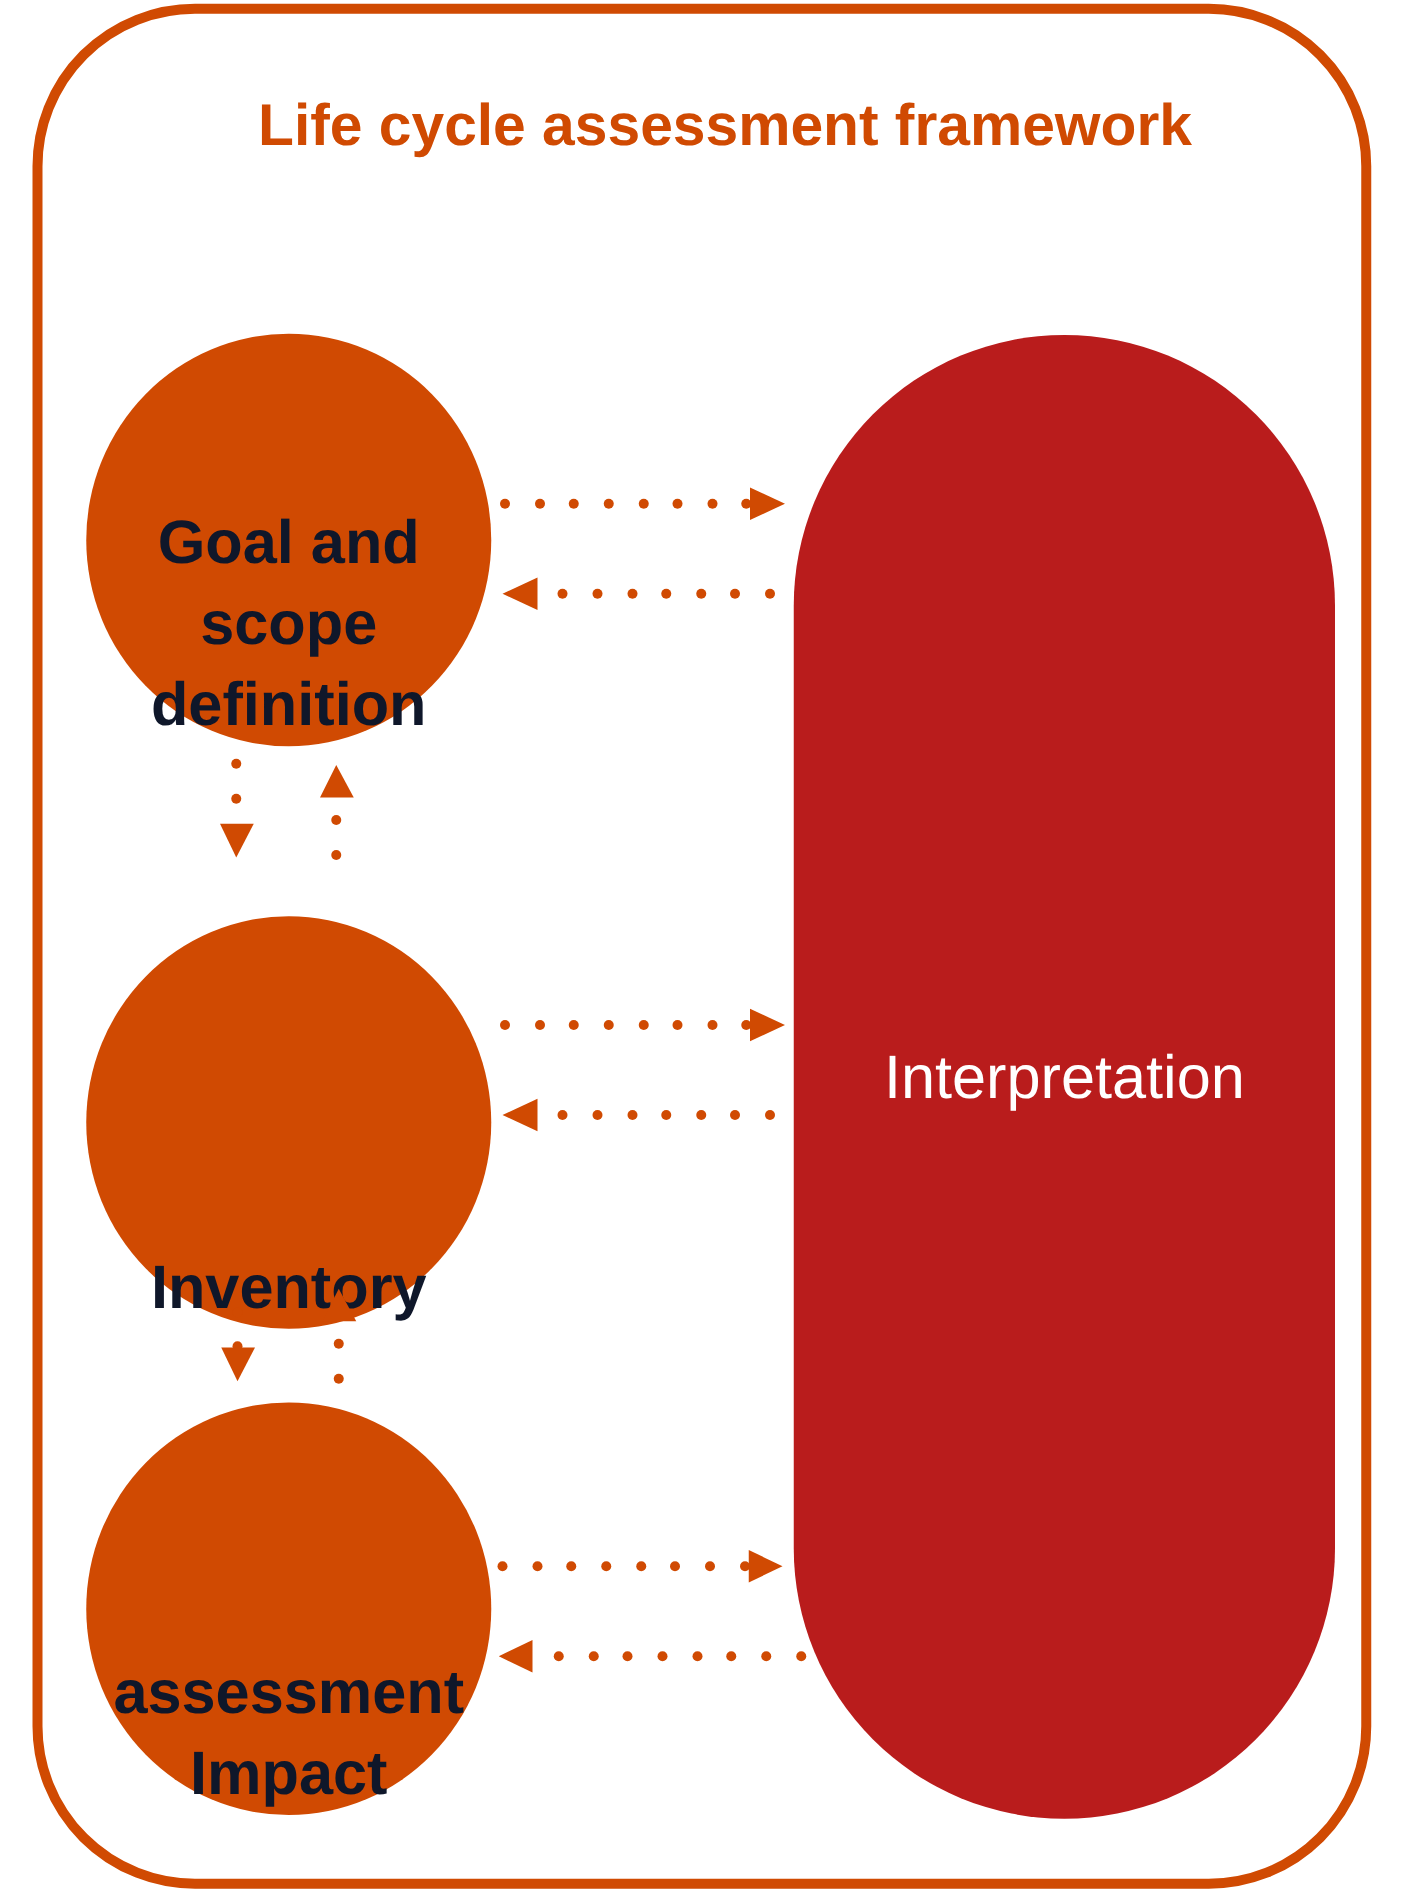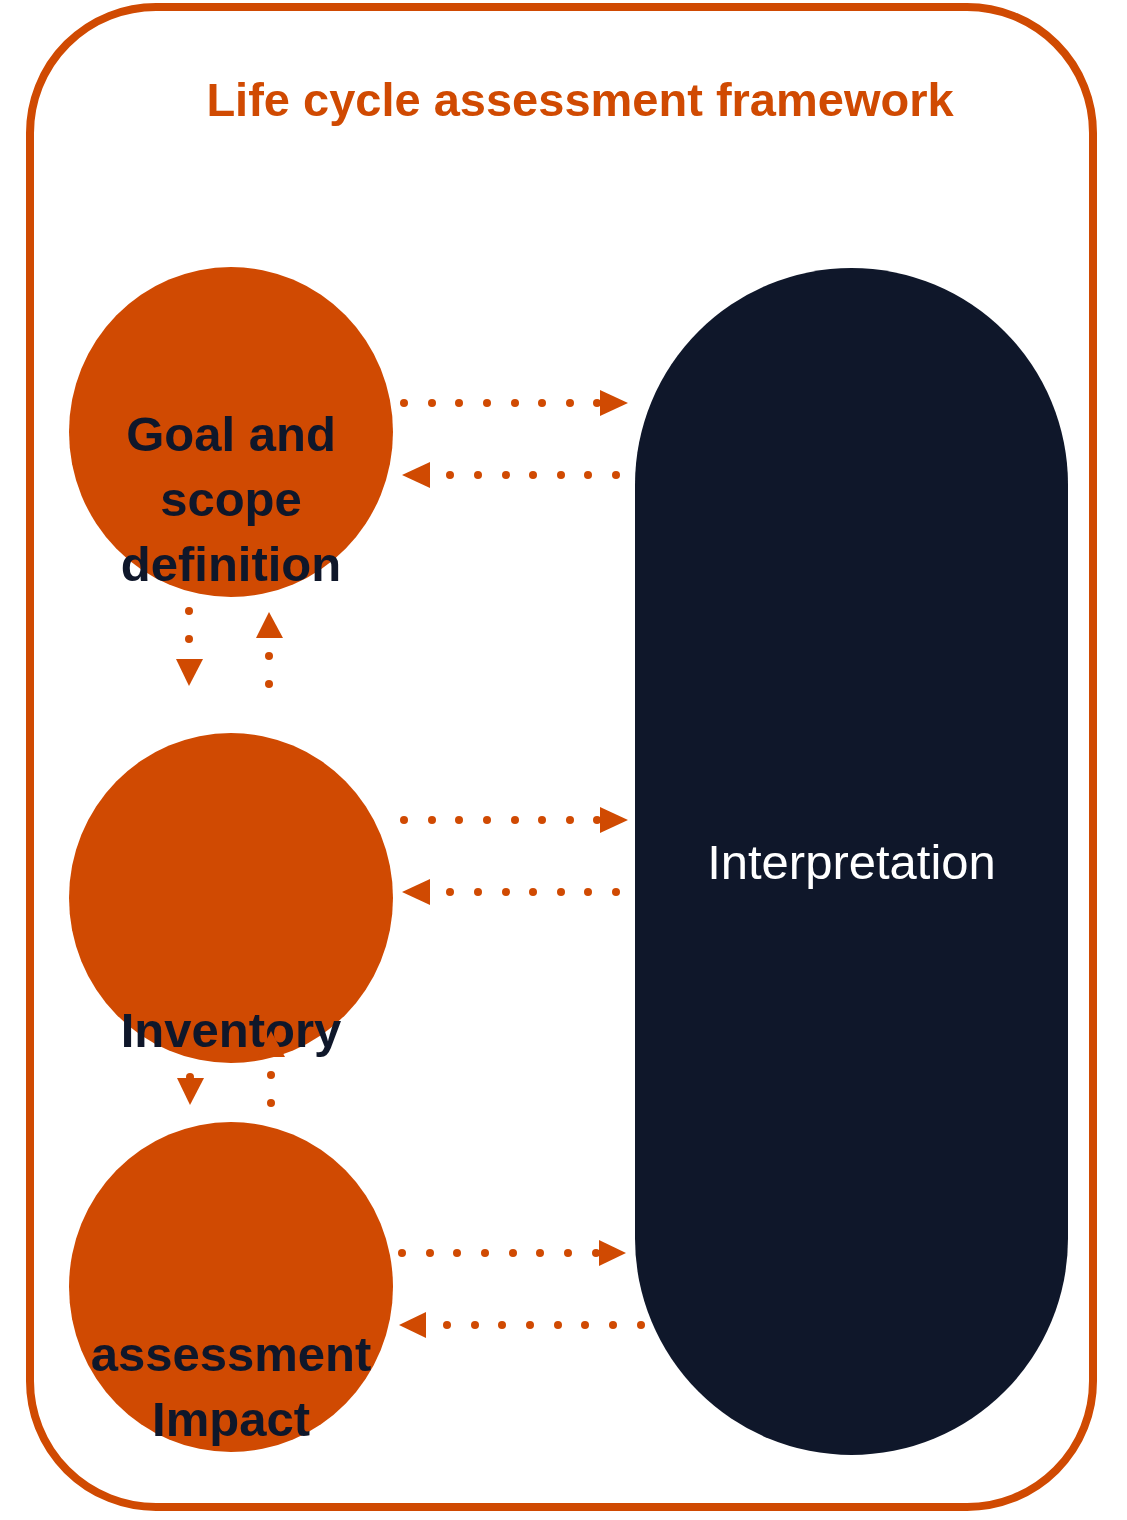--- a/index.html
+++ b/index.html
@@ -1,20 +1,20 @@
 <!DOCTYPE html>
 <html><head>
 <meta charset="utf-8">
 <style>
   html, body { margin: 0; padding: 0; background: #ffffff; }
   body { width: 1127px; height: 1520px; position: relative; overflow: hidden; font-family: "Liberation Sans", sans-serif; }
   .frame { position: absolute; left: 26px; top: 3px; width: 1071px; height: 1508px; border: 8px solid #D04A02; border-radius: 130px; box-sizing: border-box; }
   .title { position: absolute; left: 0; width: 1160px; top: 72px; text-align: center; color: #D04A02; font-weight: bold; font-size: 47px; }
   .circle { position: absolute; width: 324px; height: 330px; border-radius: 50%; background: #D04A02; color: #0f172a; display: flex; align-items: flex-end; justify-content: center; text-align: center; font-size: 49px; line-height: 65px; font-weight: bold; }
-  .pill { position: absolute; left: 635px; top: 268px; width: 433px; height: 1187px; border-radius: 217px; background: #0f172a; color: #fff; display: flex; align-items: center; justify-content: center; font-size: 49px; }
+  .pill { position: absolute; left: 635px; top: 268px; width: 433px; height: 1187px; border-radius: 217px; background: #b91c1c; color: #fff; display: flex; align-items: center; justify-content: center; font-size: 49px; }
   svg.arrows { position: absolute; left: 0; top: 0; }
 </style>
 </head>
 <body>
 
 <div class="frame"></div>
 <div class="title">Life cycle assessment framework</div>
 
 <div class="circle" style="left:69px; top:267px;">
   <div>

